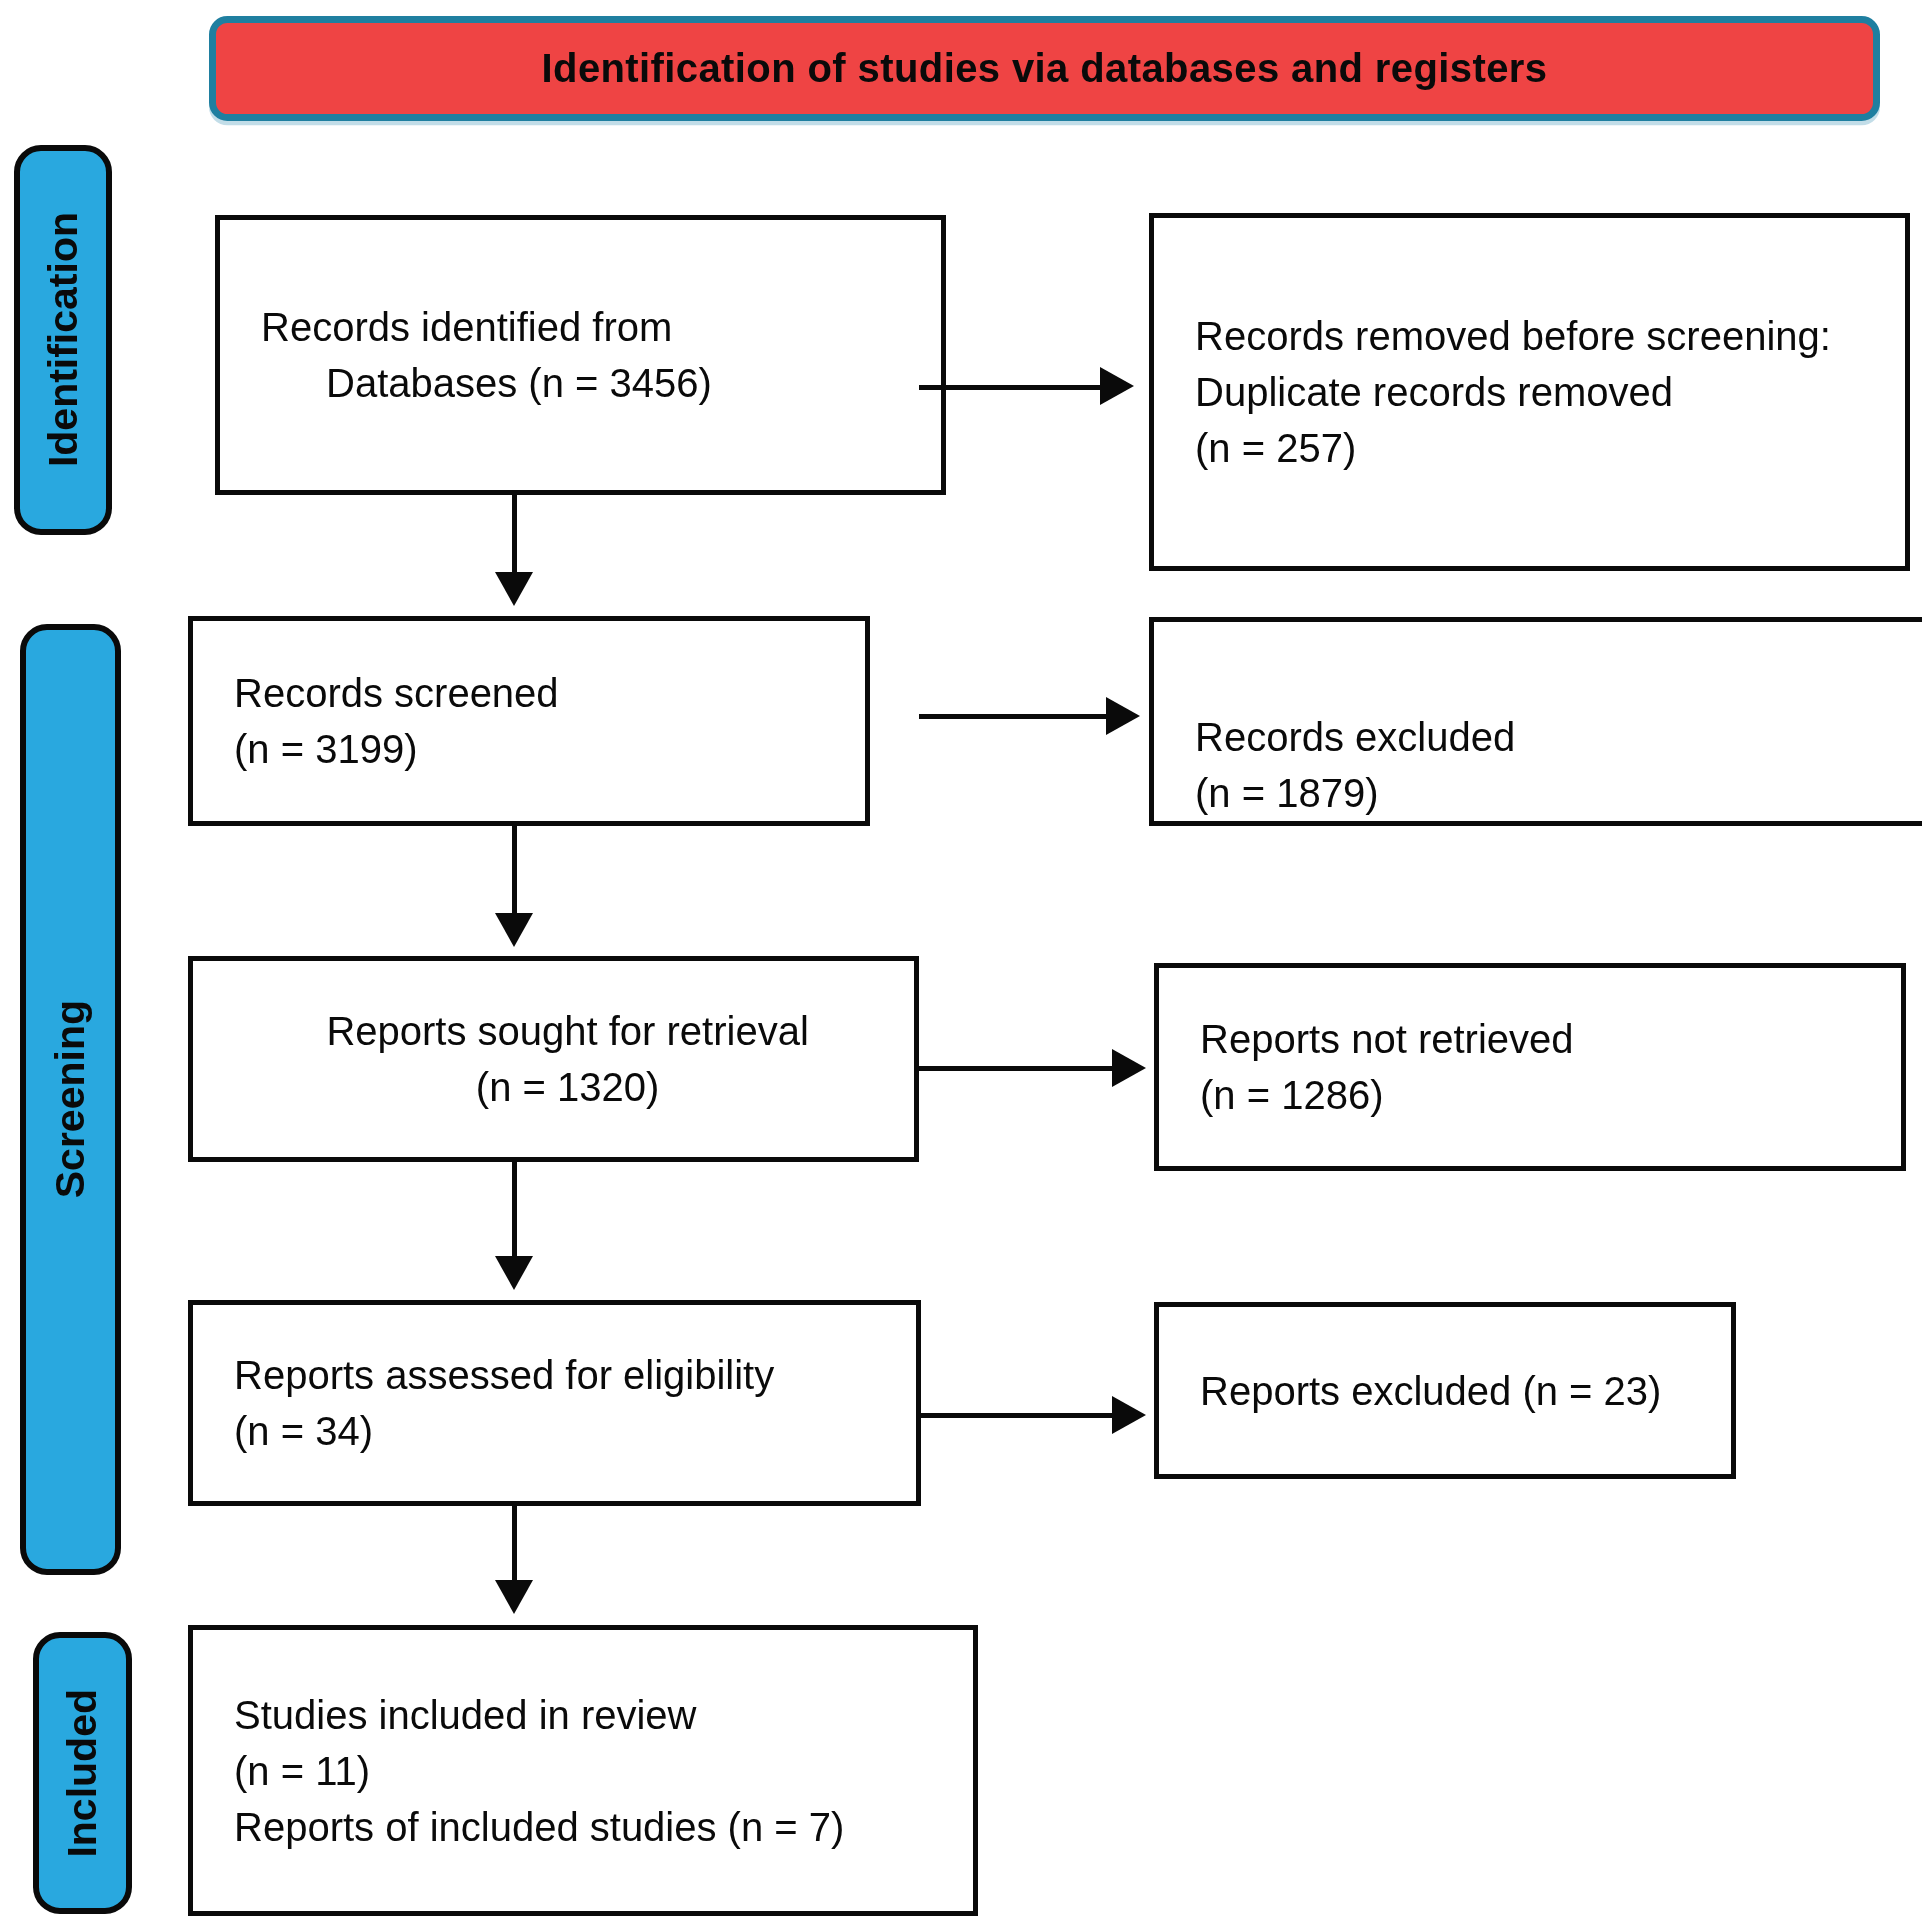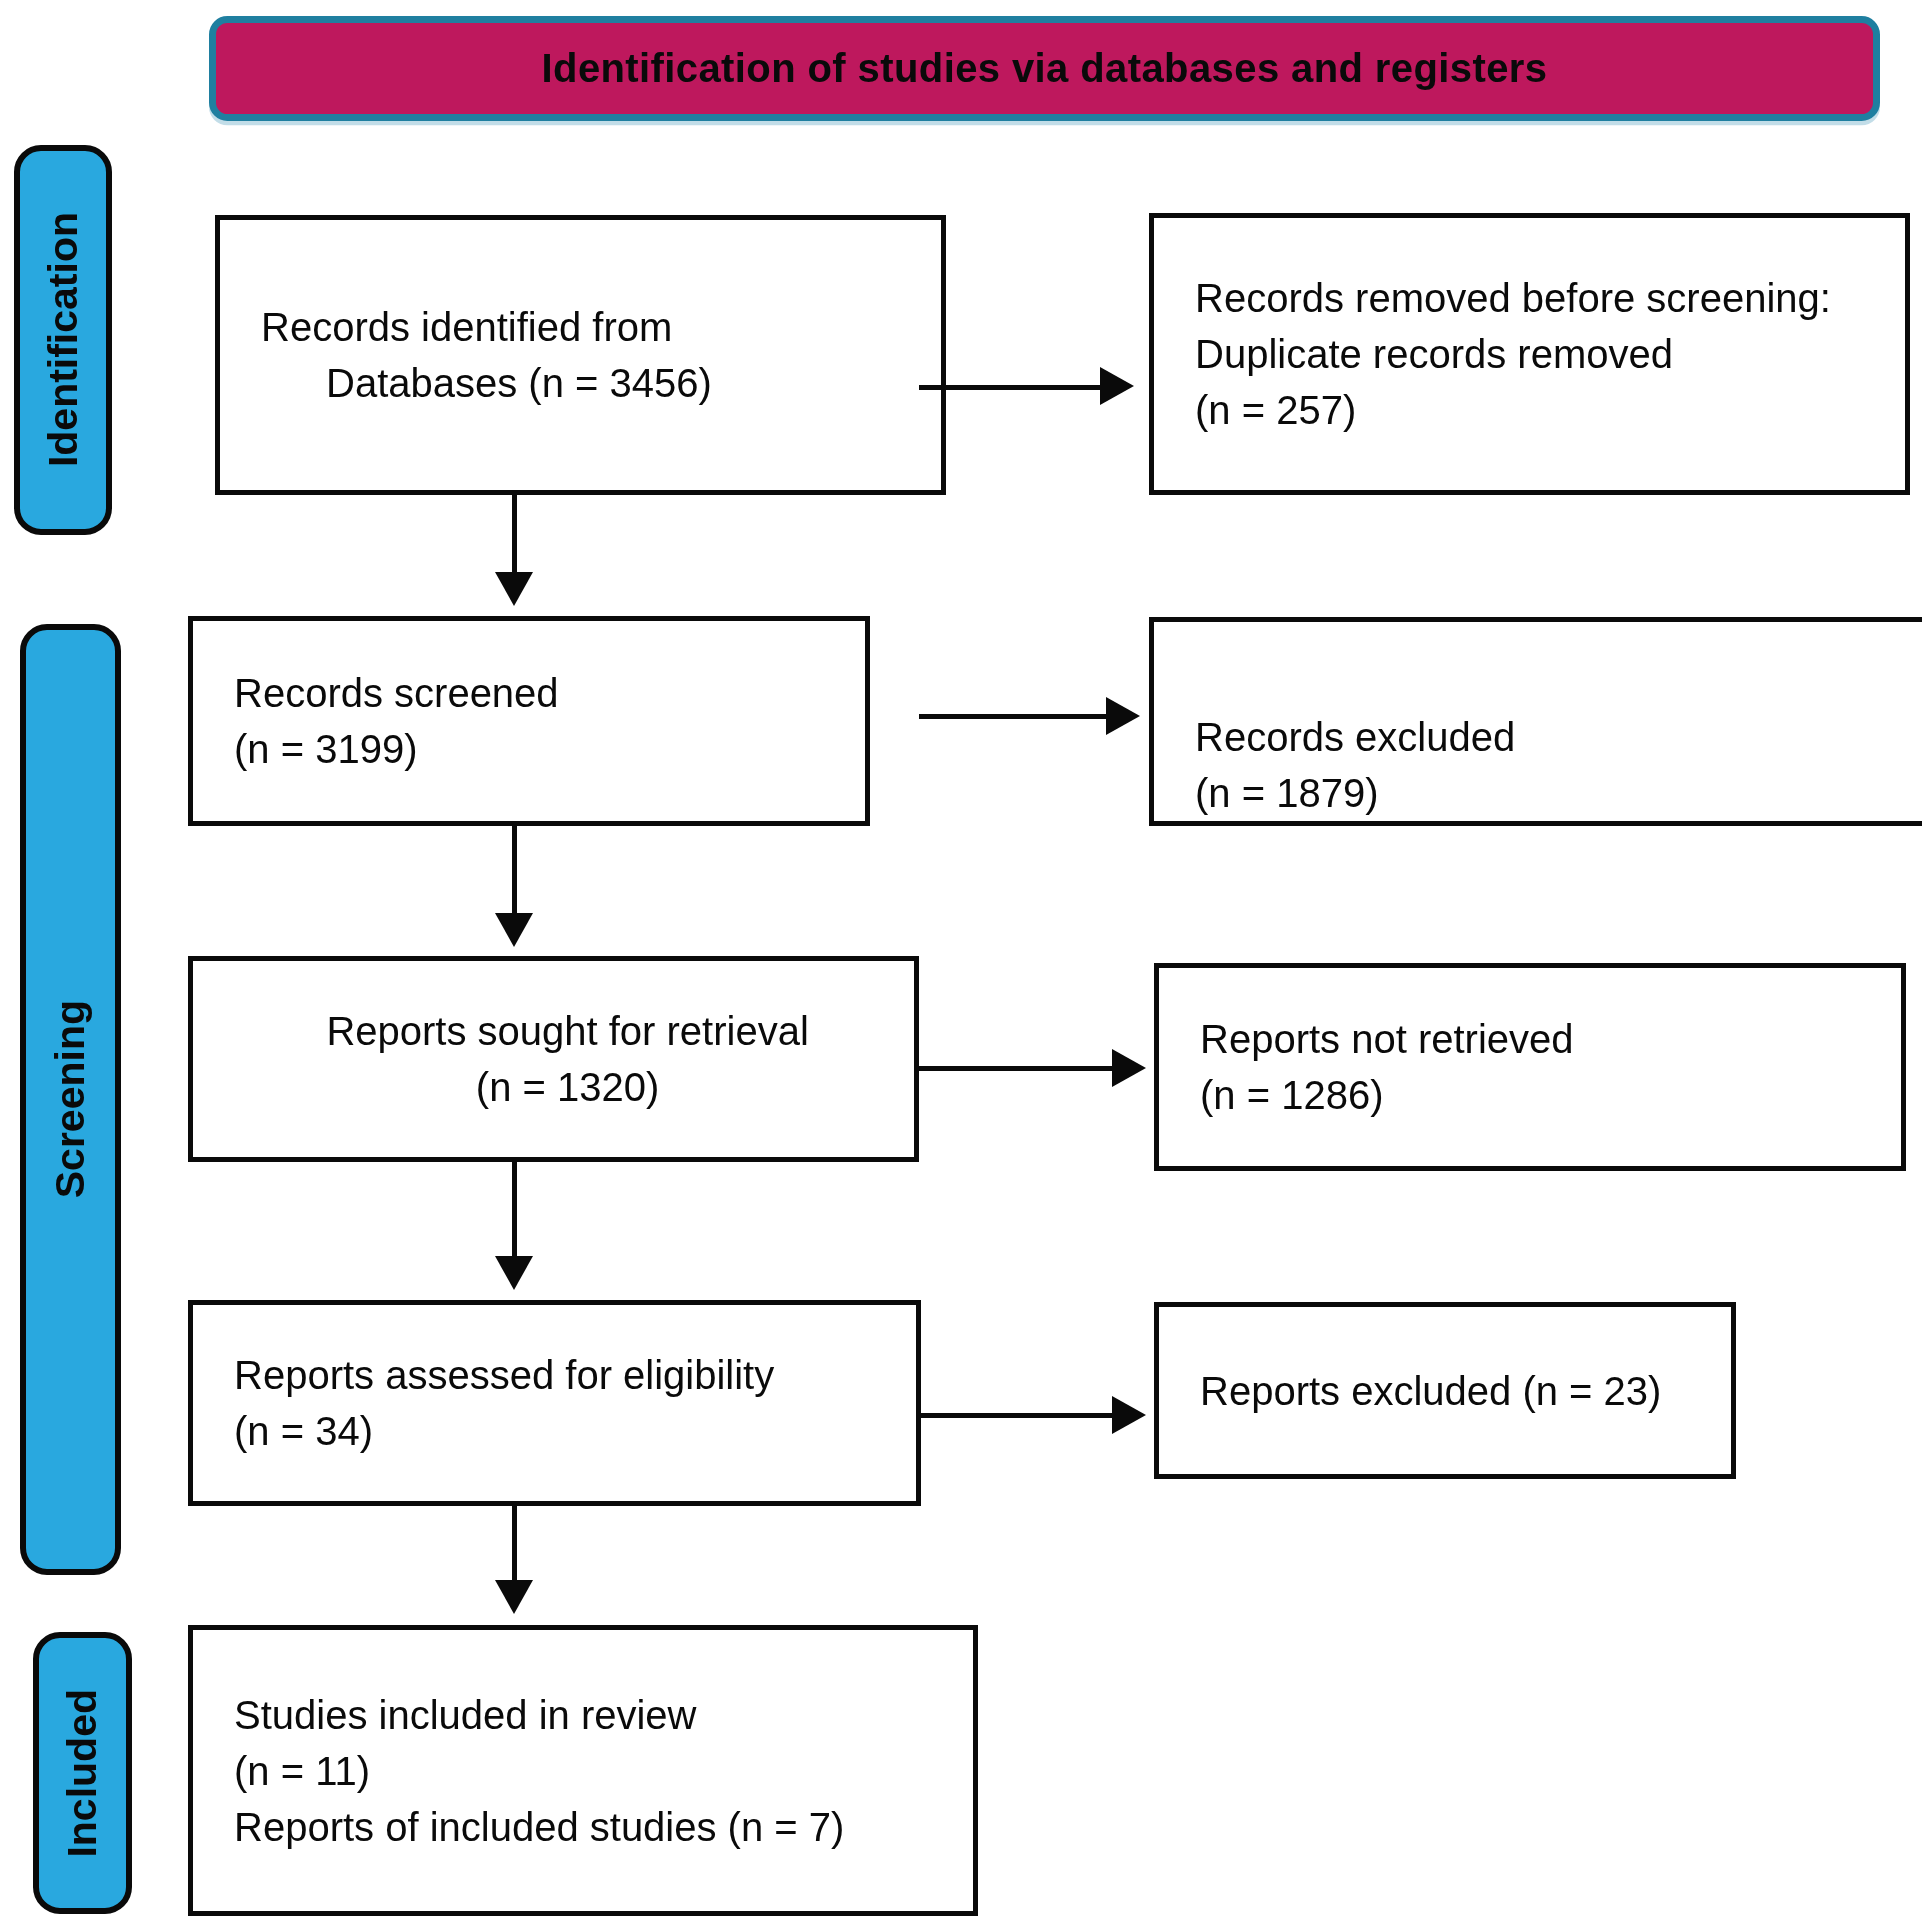--- a/index.html
+++ b/index.html
@@ -13,21 +13,21 @@
     width: 1923px;
     height: 1926px;
     background: #ffffff;
     overflow: hidden;
   }
   
   .banner {
     position: absolute;
     left: 209px; top: 15.6px;
     width: 1671px; height: 105px;
-    background: #be185d;
+    background: #ef4444;
     border: 7.8px solid #1F7FA0;
     border-radius: 18.4px;
     box-sizing: border-box;
     display: flex;
     align-items: center;
     justify-content: center;
     box-shadow: 0 4.3px 0 rgba(120,180,205,0.45);
   }
   .banner .title {
     font-size: 40px;
@@ -71,21 +71,21 @@
     padding-right: 12.8px;
   }
   .fbox .line {
     font-size: 40px;
     line-height: 56px;
     color: #0a0a0a;
     white-space: nowrap;
   }
   .fbox .line.indent { margin-left: 65px; }
   .box-identified        { left: 188px;  top: 215px;  width: 731px; height: 280px; margin-left: 27px; }
-  .box-removed           { left: 1149px; top: 213px;  width: 761px; height: 282px; }
+  .box-removed           { left: 1149px; top: 213px;  width: 761px; height: 358px; }
   .box-screened          { left: 188px;  top: 616px;  width: 682px; height: 210px; }
   .box-excluded          { left: 1149px; top: 617px;  width: 862px; height: 209px; justify-content: flex-end; }
   .box-sought            { left: 188px;  top: 956px; width: 731px; height: 206px; align-items: center; }
   .box-not-retrieved     { left: 1154px; top: 963px; width: 752px; height: 208px; }
   .box-assessed          { left: 188px;  top: 1300px; width: 733px; height: 206px; }
   .box-reports-excluded  { left: 1154px; top: 1302px; width: 582px;  height: 177px; }
   .box-included-studies  { left: 188px;  top: 1625px; width: 790px; height: 291px; }
   
   .hline {
     position: absolute;

